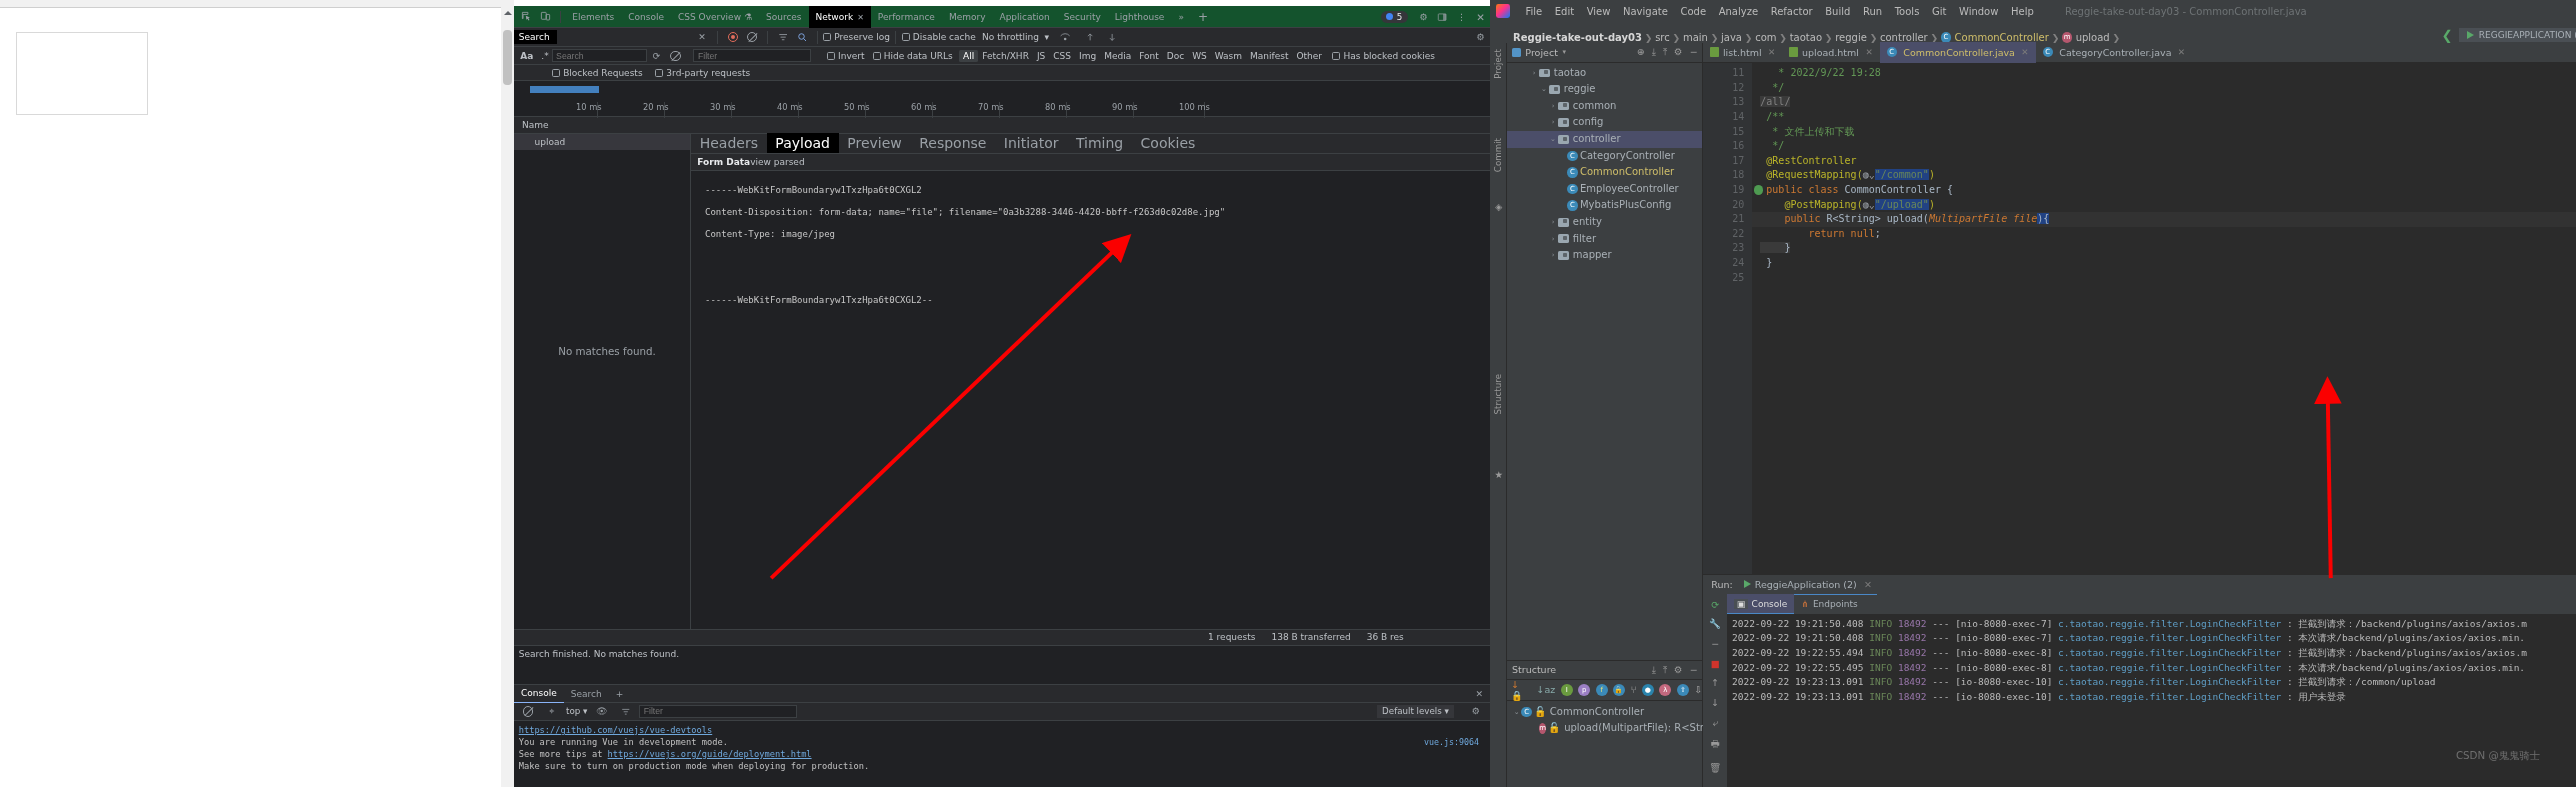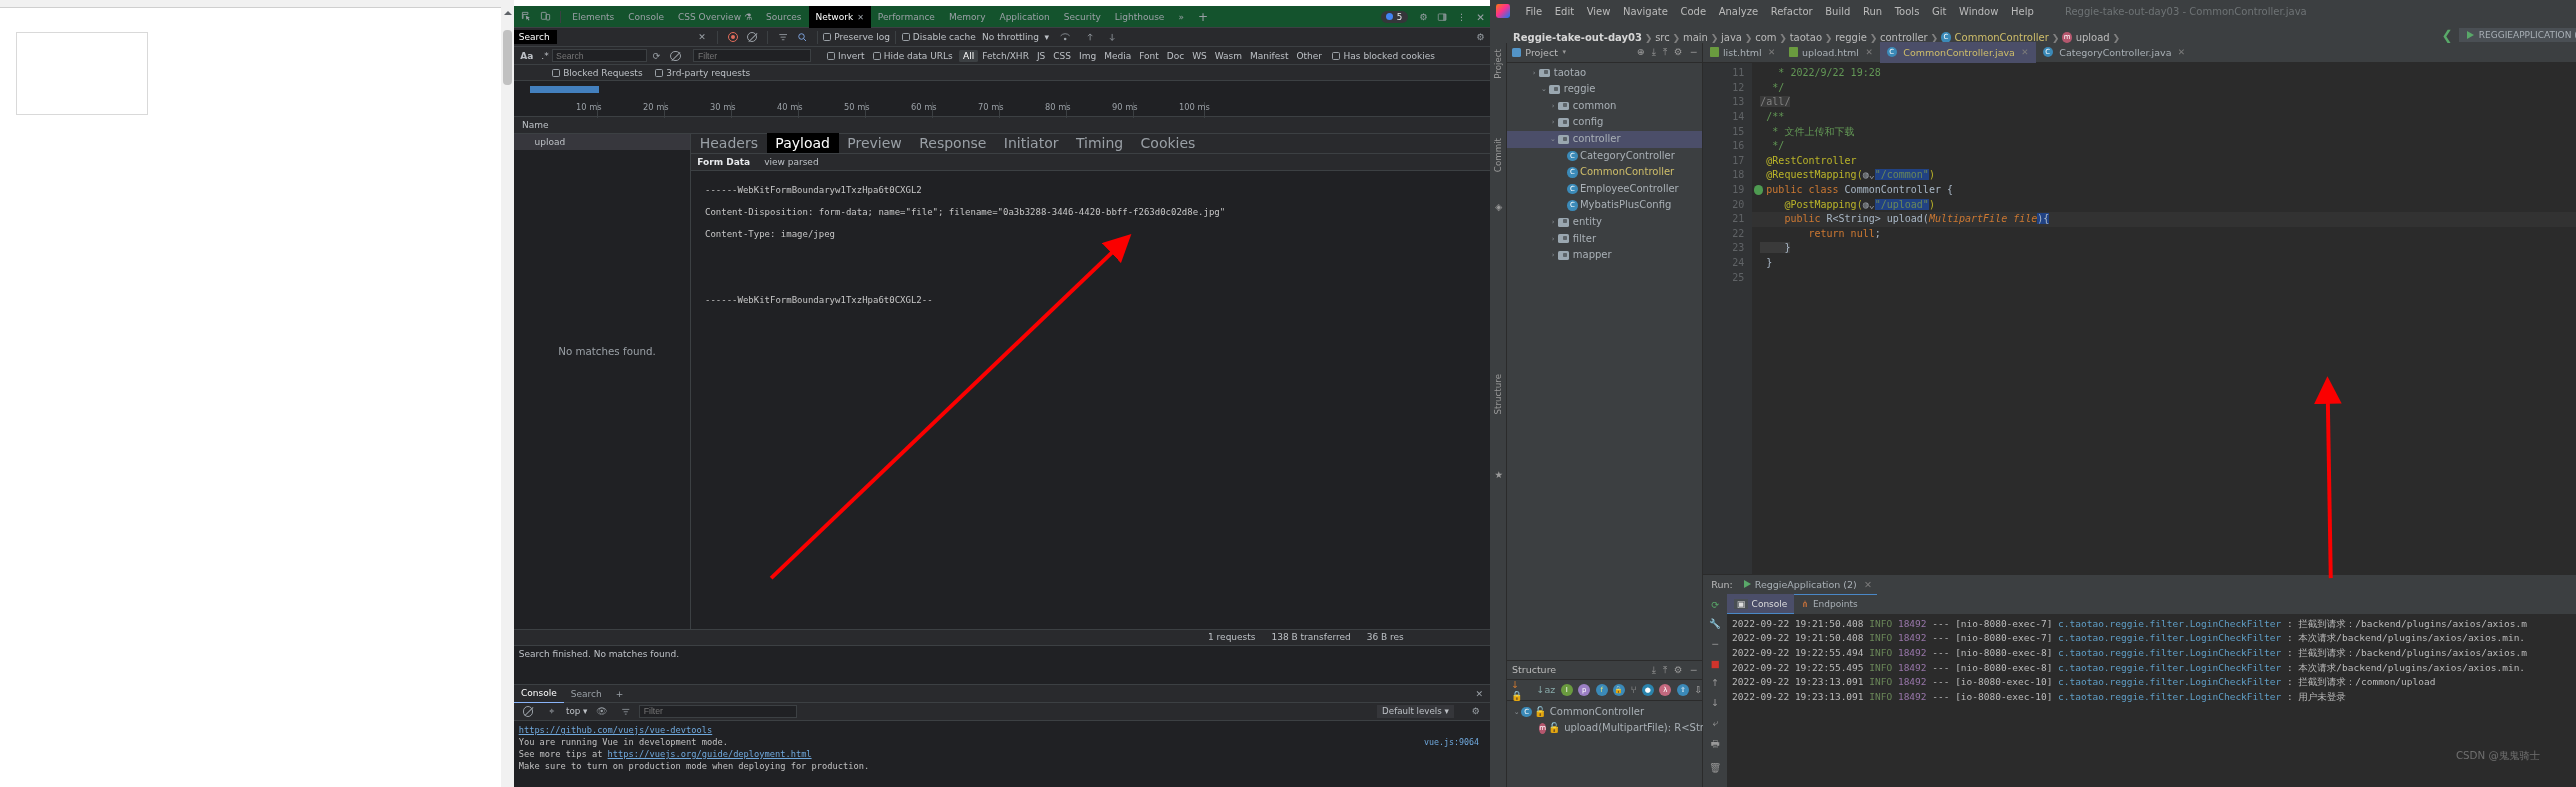--- a/index.html
+++ b/index.html
@@ -57,21 +57,21 @@
 
   .dt-list-head { display:flex; height:16.6px; background:#292a2d; border-bottom:0.8px solid #3c4043; align-items:center; color:#bdc1c6; font-size:9px;}
   .dt-split { position:relative; display:flex; height:495px; }
   .dt-left { width:177px; background:#202124; border-right:0.8px solid #3c4043; position:relative;}
   .dt-row { height:16px; line-height:16px; padding-left:20.5px; color:#bdc1c6; font-size:9px; background:#37373d;}
   .dt-right { flex:1; position:relative; background:#202124; }
 
   .pl-tabs { display:flex; height:20px; background:#292a2d; border-bottom:0.8px solid #3c4043; align-items:center;}
   .pl-tab { padding:0 8.7px; height:20px; line-height:20px; color:#9aa0a6; font-size:14px; cursor:pointer;}
   .pl-tab.active{ background:#000; color:#fff;}
-  .pl-sub { display:flex; align-items:center; height:17.3px; background:#292a2d; border-bottom:0.8px solid #3c4043; gap:14px; padding-left:6.3px;}
+  .pl-sub { display:flex; align-items:center; height:17.3px; background:#292a2d; border-bottom:0.8px solid #3c4043; gap:0; padding-left:6.3px;}
   .pl-sub b{ color:#e8eaed; font-weight:700; font-size:9px;}
   .pl-sub .link{ color:#bdc1c6; font-size:9px; cursor:pointer;}
   .pl-body { padding:8px 0 0 14px; font-family:"DejaVu Sans Mono", monospace; font-size:9px; color:#c7c7c7; line-height:22px;}
 
   .dt-statusbar { display:flex; align-items:center; height:16px; background:#292a2d; border-top:0.8px solid #3c4043; color:#bdc1c6; font-size:9px; gap:16px; padding-left:694px;}
   .dt-searchfin { height:16px; line-height:16px; background:#202124; color:#bdc1c6; font-size:9px; padding-left:4.7px; border-top:0.8px solid #3c4043;}
 
   .dt-console { position:absolute; left:0; bottom:0; width:976px; height:103px; background:#202124; border-top:0.8px solid #3c4043;}
   .dc-tabs { display:flex; align-items:center; height:18px; background:#292a2d; border-bottom:0.8px solid #3c4043; }
   .dc-tab { padding:0 7px; color:#9aa0a6; font-size:9px; line-height:18px; cursor:pointer;}

